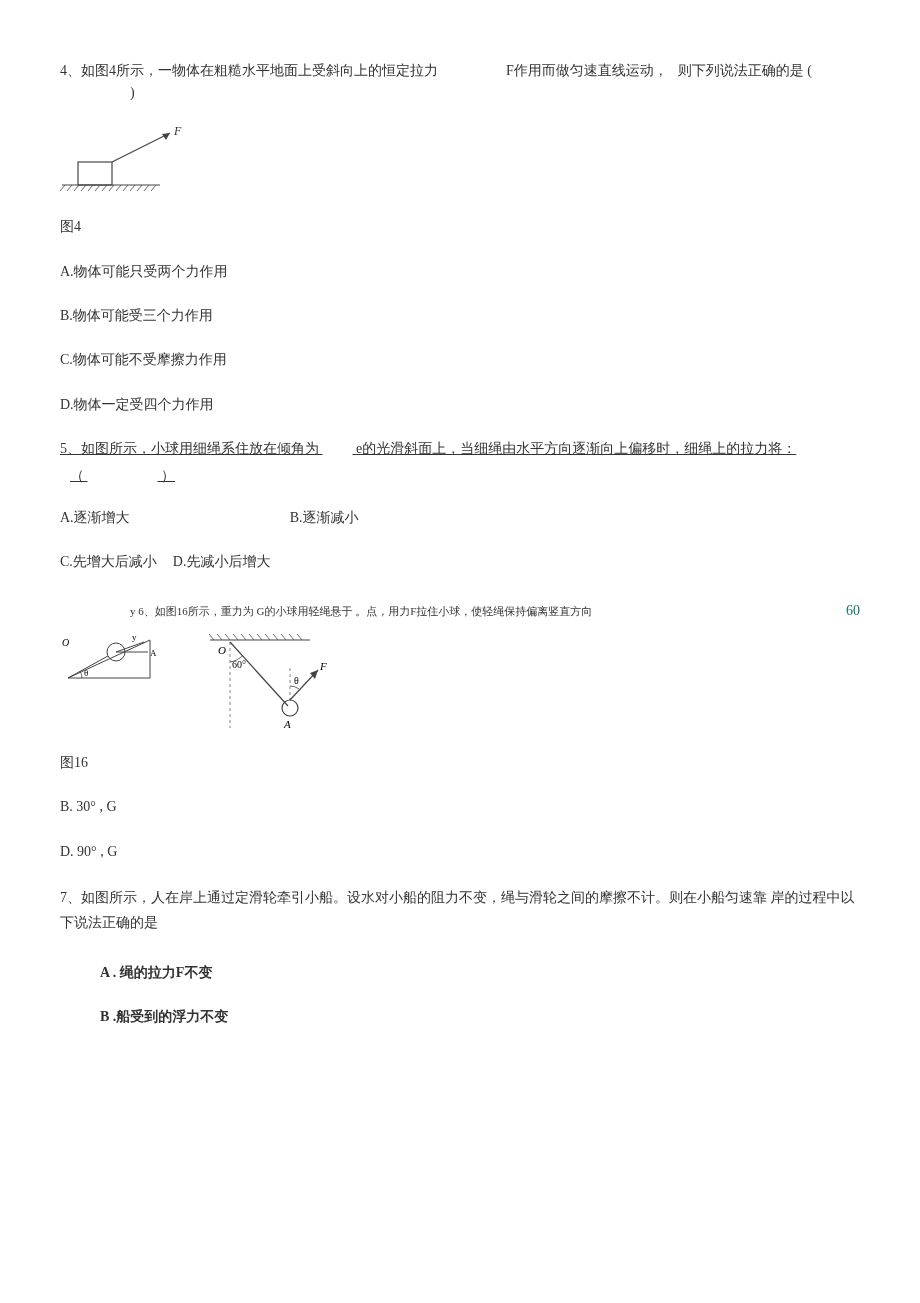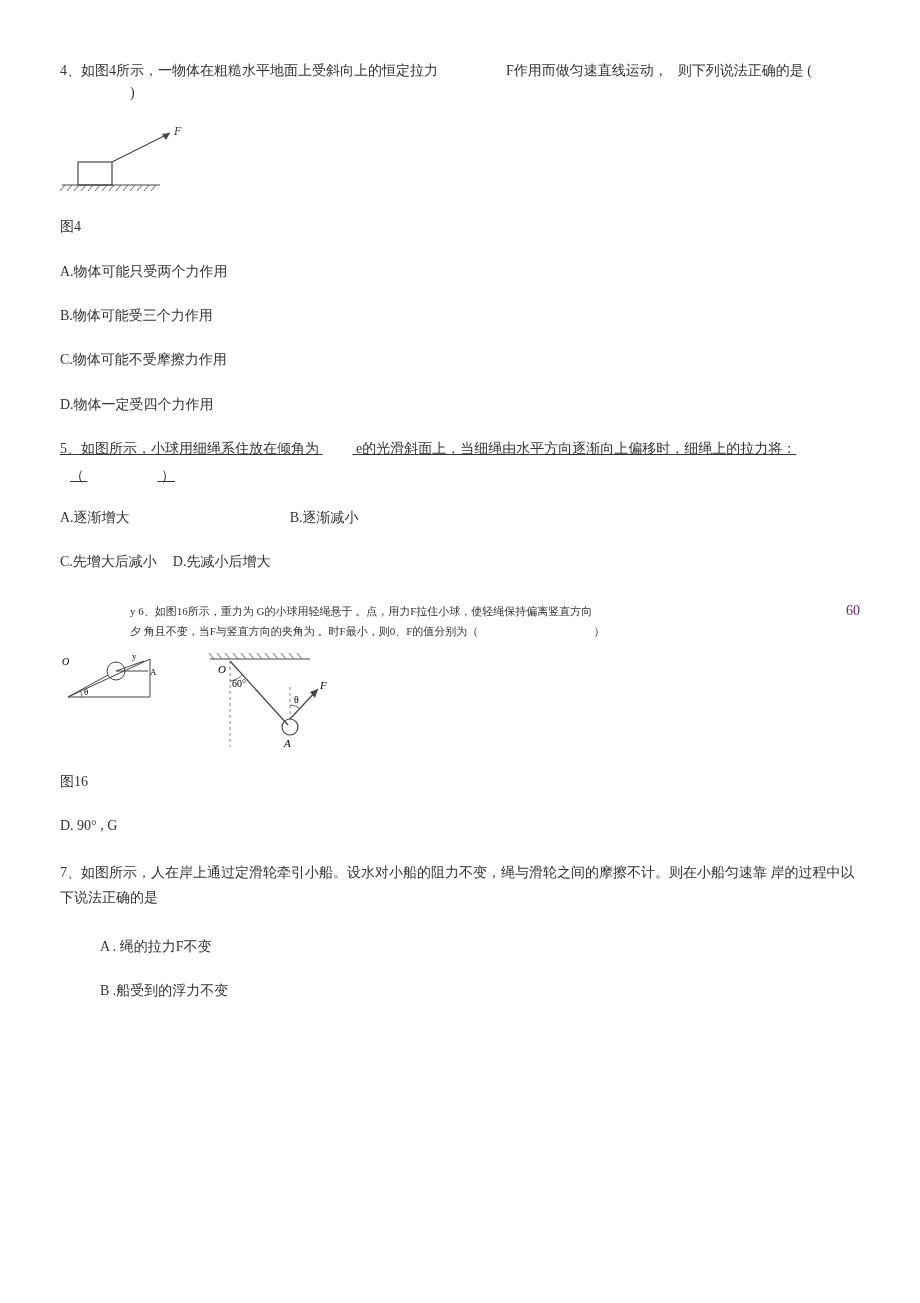--- a/index.html
+++ b/index.html
@@ -30,20 +30,21 @@
     margin-bottom: 22px;
   }
   .opt-row {
     display: flex;
     gap: 160px;
     margin-bottom: 22px;
   }
   .sub-opt {
     margin-left: 40px;
     margin-bottom: 22px;
+    font-weight: bold;
   }
   .fig4-svg {
     margin: 8px 0 10px 0;
   }
   .q6text {
     font-size:11px;
     line-height:1.7;
   }
   .fig-row {
     display:flex;
@@ -123,26 +124,21 @@
   <span>B.逐渐减小</span>
 </div>
 <div class="opt-row" style="margin-bottom:26px;gap:16px;">
   <span>C.先增大后减小</span>
   <span>D.先减小后增大</span>
 </div>
 
 <div style="margin-left:70px; margin-bottom:2px;">
   <div style="display:flex; align-items:baseline;">
     <span class="q6text" style="flex:1;">y 6、如图16所示，重力为 G的小球用轻绳悬于 。点，用力F拉住小球，使轻绳保持偏离竖直方向</span>
-    <span style="margin-left:32px; color:#701a75;text-align:center;">60</span>
-  </div>
-  <div class="q6text">
-    <span>夕 角且不变，当F与竖直方向的夹角为 。时F最小，则0、F的值分别为（</span>
-    <span style="display:inline-block;width:110px;"></span>
-    <span>）</span>
+    <span style="margin-left:32px; color:#0f766e;text-align:center;">60</span>
   </div>
 </div>
 
 <div class="fig-row">
 
   <svg width="100" height="60" viewBox="0 0 100 60">
     <polygon points="8,50 90,50 90,12" fill="none" stroke="#444" stroke-width="1"></polygon>
     <circle cx="56" cy="24" r="9" fill="none" stroke="#444" stroke-width="1"></circle>
     <line x1="8" y1="50" x2="48" y2="28" stroke="#444" stroke-width="1"></line>
     <line x1="56" y1="24" x2="84" y2="14" stroke="#444" stroke-width="1"></line>
@@ -188,19 +184,20 @@
     <polygon points="128,42 120,45 125,51" fill="#444"></polygon>
     <text x="130" y="42" font-size="11" font-style="italic">F</text>
     <path d="M 100 58 A 14 14 0 0 1 109 61" fill="none" stroke="#444" stroke-width="0.8"></path>
     <text x="104" y="56" font-size="10">θ</text>
   </svg>
 </div>
 
 <div class="fig-label">图16</div>
 
 <div class="q6-opts">
+  <div>B.   30° , G</div>
   <div>D.   90° , G</div>
 </div>
 
 <div class="q7" style="margin-bottom:26px; line-height:1.8;">7、如图所示，人在岸上通过定滑轮牵引小船。设水对小船的阻力不变，绳与滑轮之间的摩擦不计。则在小船匀速靠 岸的过程中以下说法正确的是</div>
 
 <div class="sub-opt">A . 绳的拉力F不变</div>
 <div class="sub-opt">B .船受到的浮力不变</div>
 
 </body></html>

